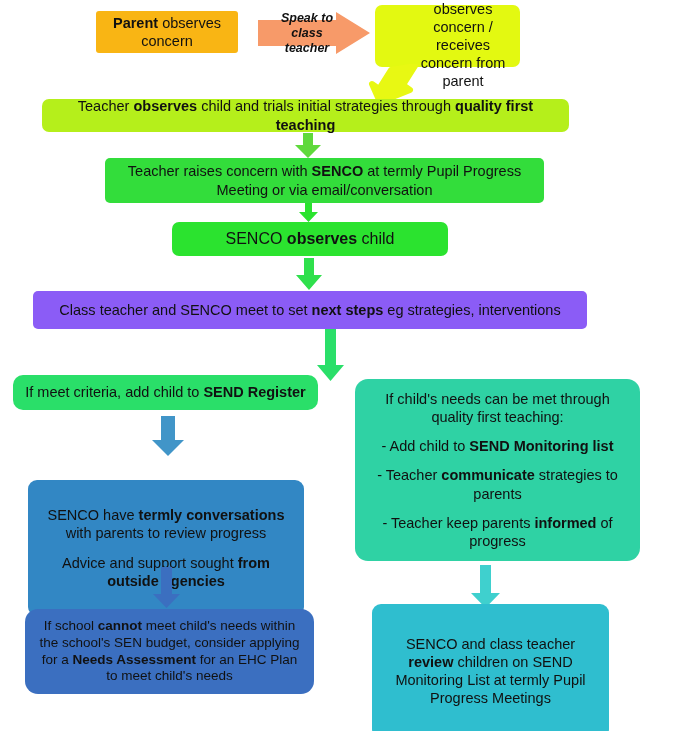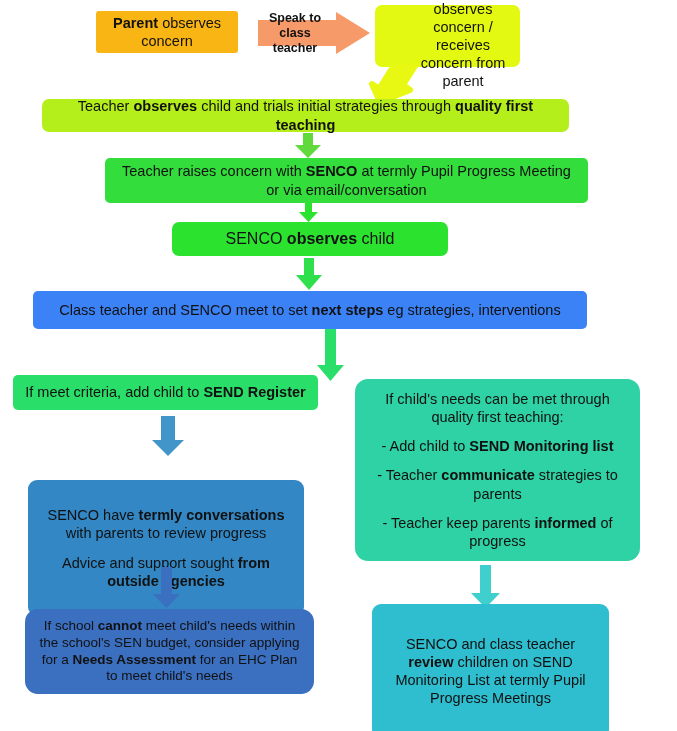--- a/index.html
+++ b/index.html
@@ -30,21 +30,21 @@
   }
   .box .txt { width: 100%; }
   .b { font-weight: bold; }
 
   
   .n-parent        { background: #F9B514; border-radius: 3px; font-size: 14.5px; }
   .n-teacher       { background: #E3F911; border-radius: 7px; font-size: 14.5px; }
   .n-qft           { background: #B5EF1B; border-radius: 7px; font-size: 14.5px; }
   .n-raise         { background: #33DD3B; border-radius: 5px; font-size: 14.5px; }
   .n-observes      { background: #2BE32F; border-radius: 7px; font-size: 16px; }
-  .n-nextsteps     { background: #3b82f6; border-radius: 5px; font-size: 14.5px; }
+  .n-nextsteps     { background: #8b5cf6; border-radius: 5px; font-size: 14.5px; }
   .n-criteria      { background: #2ADF69; border-radius: 5px; font-size: 14.5px; }
   .n-termly        { background: #3287C4; border-radius: 9px; font-size: 14.5px; }
   .n-needs         { background: #3B6FC0; border-radius: 13px; font-size: 13.5px; }
   .n-qftbranch     { background: #2FD2A4; border-radius: 13px; font-size: 14.5px; }
   .n-review        { background: #2FBECF; border-radius: 9px; font-size: 14.5px; }
 
   .n-termly .txt p,
   .n-qftbranch .txt p { margin: 0 0 11px 0; }
   .n-termly .txt p:last-child,
   .n-qftbranch .txt p:last-child { margin-bottom: 0; }
@@ -62,21 +62,22 @@
     font-size: 12.5px;
     font-weight: bold;
     color: #111111;
     text-align: center;
     line-height: 1.2;
   }
   .chev .chev-label {
     position: relative;
     z-index: 2;
     width: 74px;
-    padding-left: 0;
+    padding-left: 12px;
+    font-style: italic;
   }
   .chev svg {
     position: absolute;
     inset: 0;
     width: 100%;
     height: 100%;
     z-index: 1;
   }
 </style>
 </head>
@@ -108,21 +109,21 @@
   <div class="box n-qft" style="left:42px; top:99px; width:527px; height:33px;">
     <span class="txt"><span>Teacher </span><span class="b">observes</span><span> child and trials initial strategies through </span><span class="b">quality first teaching</span></span>
   </div>
 
   <div class="arrow" style="left:295px; top:133px; width:26px; height:25px;">
     <svg viewBox="0 0 26 25" preserveAspectRatio="none">
       <path d="M8,0 L18,0 L18,12 L26,12 L13,25 L0,12 L8,12 Z" fill="#5FD93B"></path>
     </svg>
   </div>
 
-  <div class="box n-raise" style="left:105px; top:158px; width:483px; height:45px;">
+  <div class="box n-raise" style="left:105px; top:158px; width:439px; height:45px;">
     <span class="txt"><span>Teacher raises concern with </span><span class="b">SENCO</span><span> at termly Pupil Progress Meeting or via email/conversation</span></span>
   </div>
 
   <div class="arrow" style="left:299px; top:203px; width:19px; height:19px;">
     <svg viewBox="0 0 19 19" preserveAspectRatio="none">
       <path d="M6,0 L13,0 L13,9 L19,9 L9.5,19 L0,9 L6,9 Z" fill="#2BE32F"></path>
     </svg>
   </div>
 
   <div class="box n-observes" style="left:172px; top:222px; width:276px; height:34px;">
@@ -138,21 +139,21 @@
   <div class="box n-nextsteps" style="left:33px; top:291px; width:554px; height:38px;">
     <span class="txt"><span>Class teacher and SENCO meet to set </span><span class="b">next steps</span><span> eg strategies, interventions</span></span>
   </div>
 
   <div class="arrow" style="left:317px; top:329px; width:27px; height:52px;">
     <svg viewBox="0 0 27 52" preserveAspectRatio="none">
       <path d="M8,0 L19,0 L19,36 L27,36 L13.5,52 L0,36 L8,36 Z" fill="#2ADF69"></path>
     </svg>
   </div>
 
-  <div class="box n-criteria" style="left:13px; top:375px; width:305px; height:35px;">
+  <div class="box n-criteria" style="left:13px; top:375px; width:305px; height:35px;border-radius:10px;">
     <span class="txt"><span>If meet criteria, add child to </span><span class="b">SEND Register</span></span>
   </div>
 
   <div class="arrow" style="left:152px; top:416px; width:32px; height:40px;">
     <svg viewBox="0 0 32 40" preserveAspectRatio="none">
       <path d="M9,0 L23,0 L23,24 L32,24 L16,40 L0,24 L9,24 Z" fill="#4195C8"></path>
     </svg>
   </div>
 
   <div class="box n-termly" style="left:28px; top:480px; width:276px; height:136px;">

